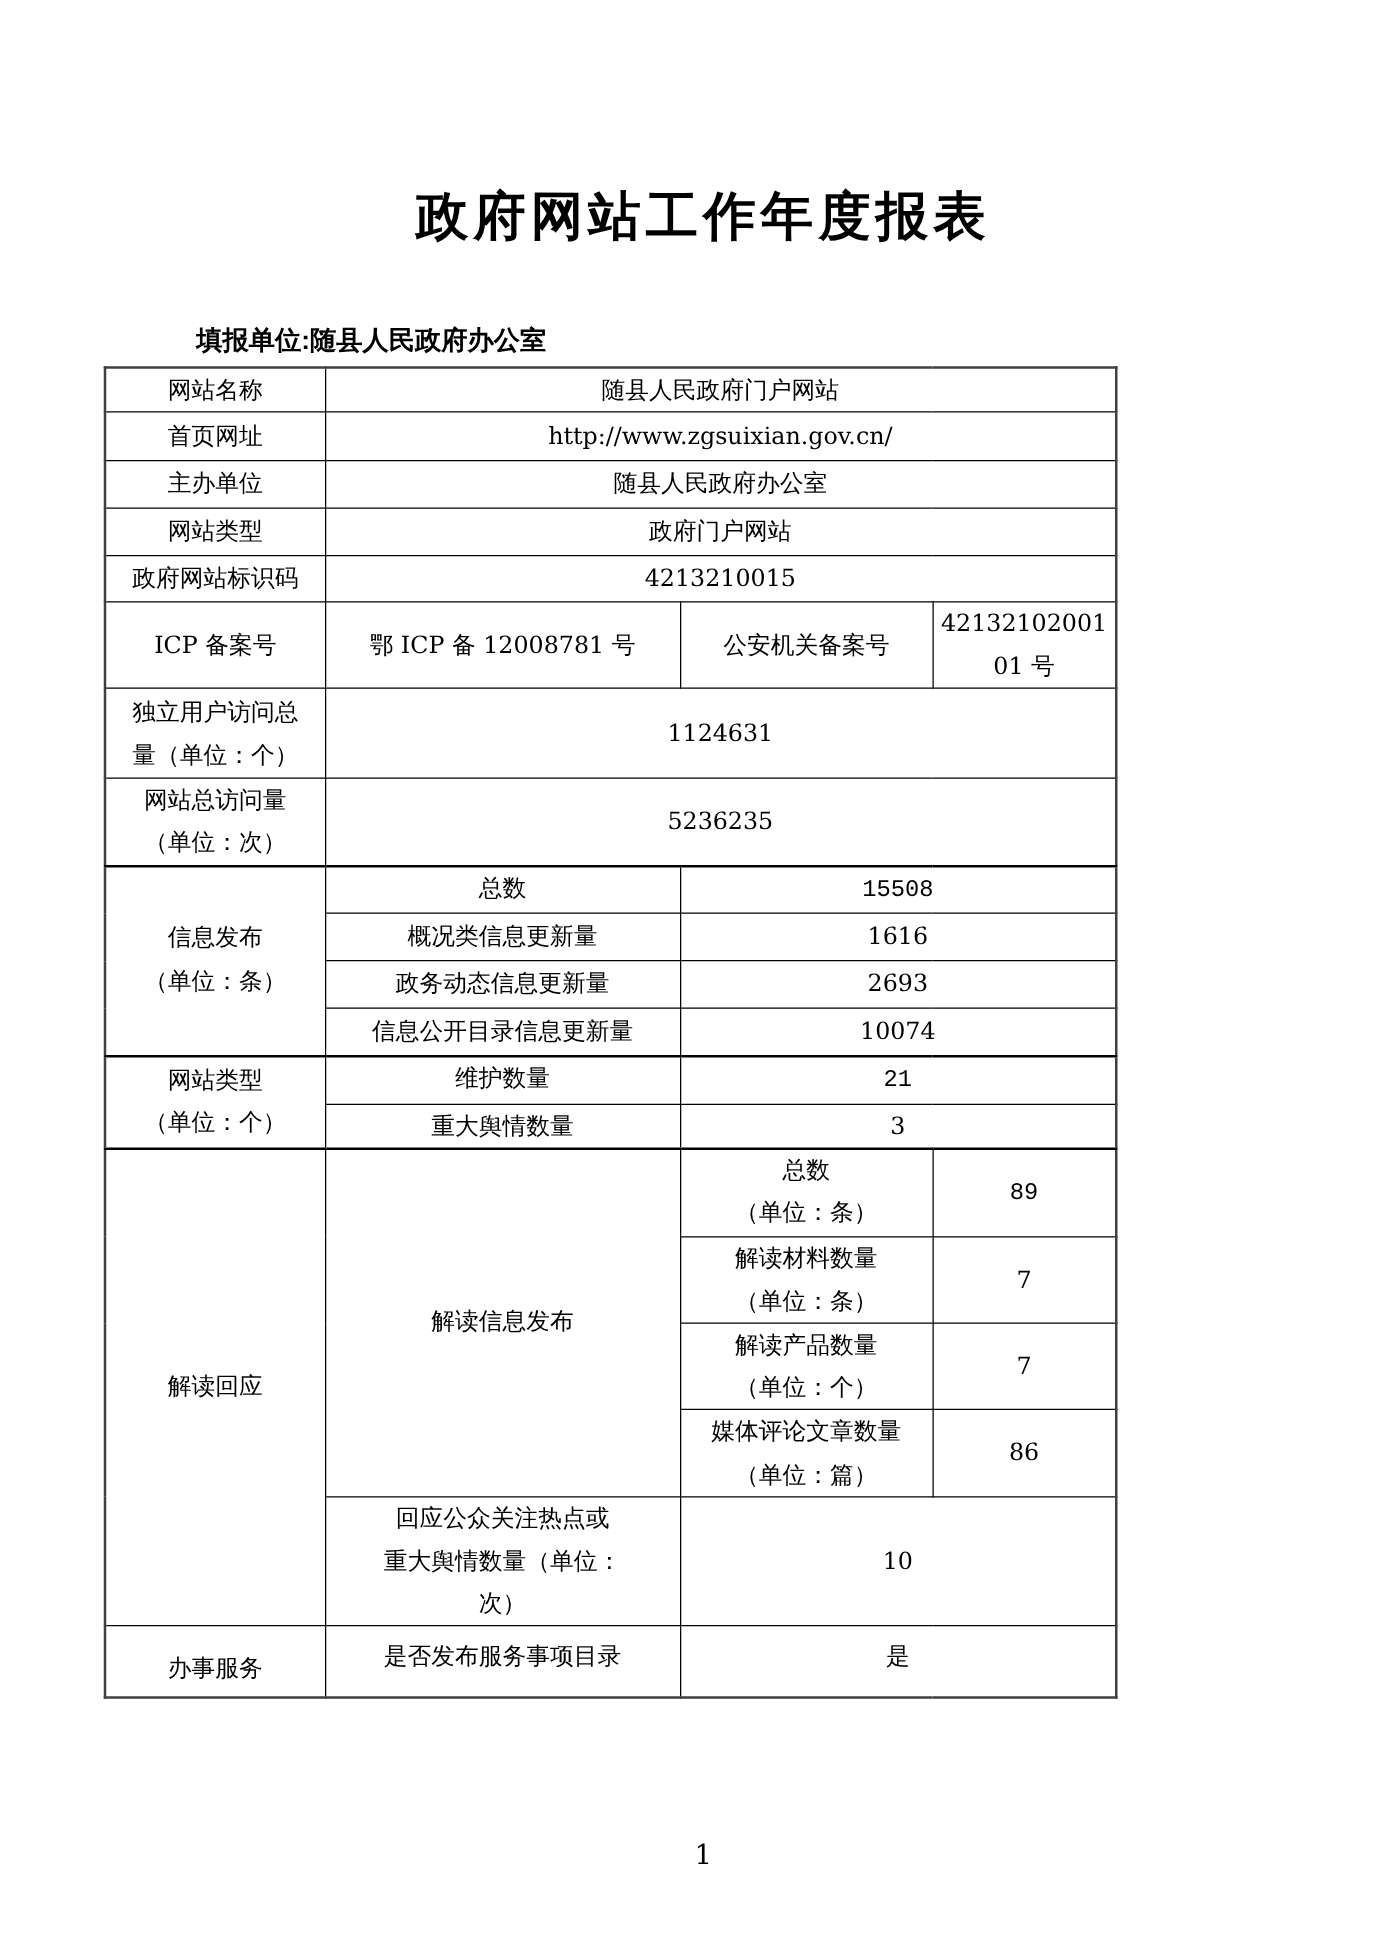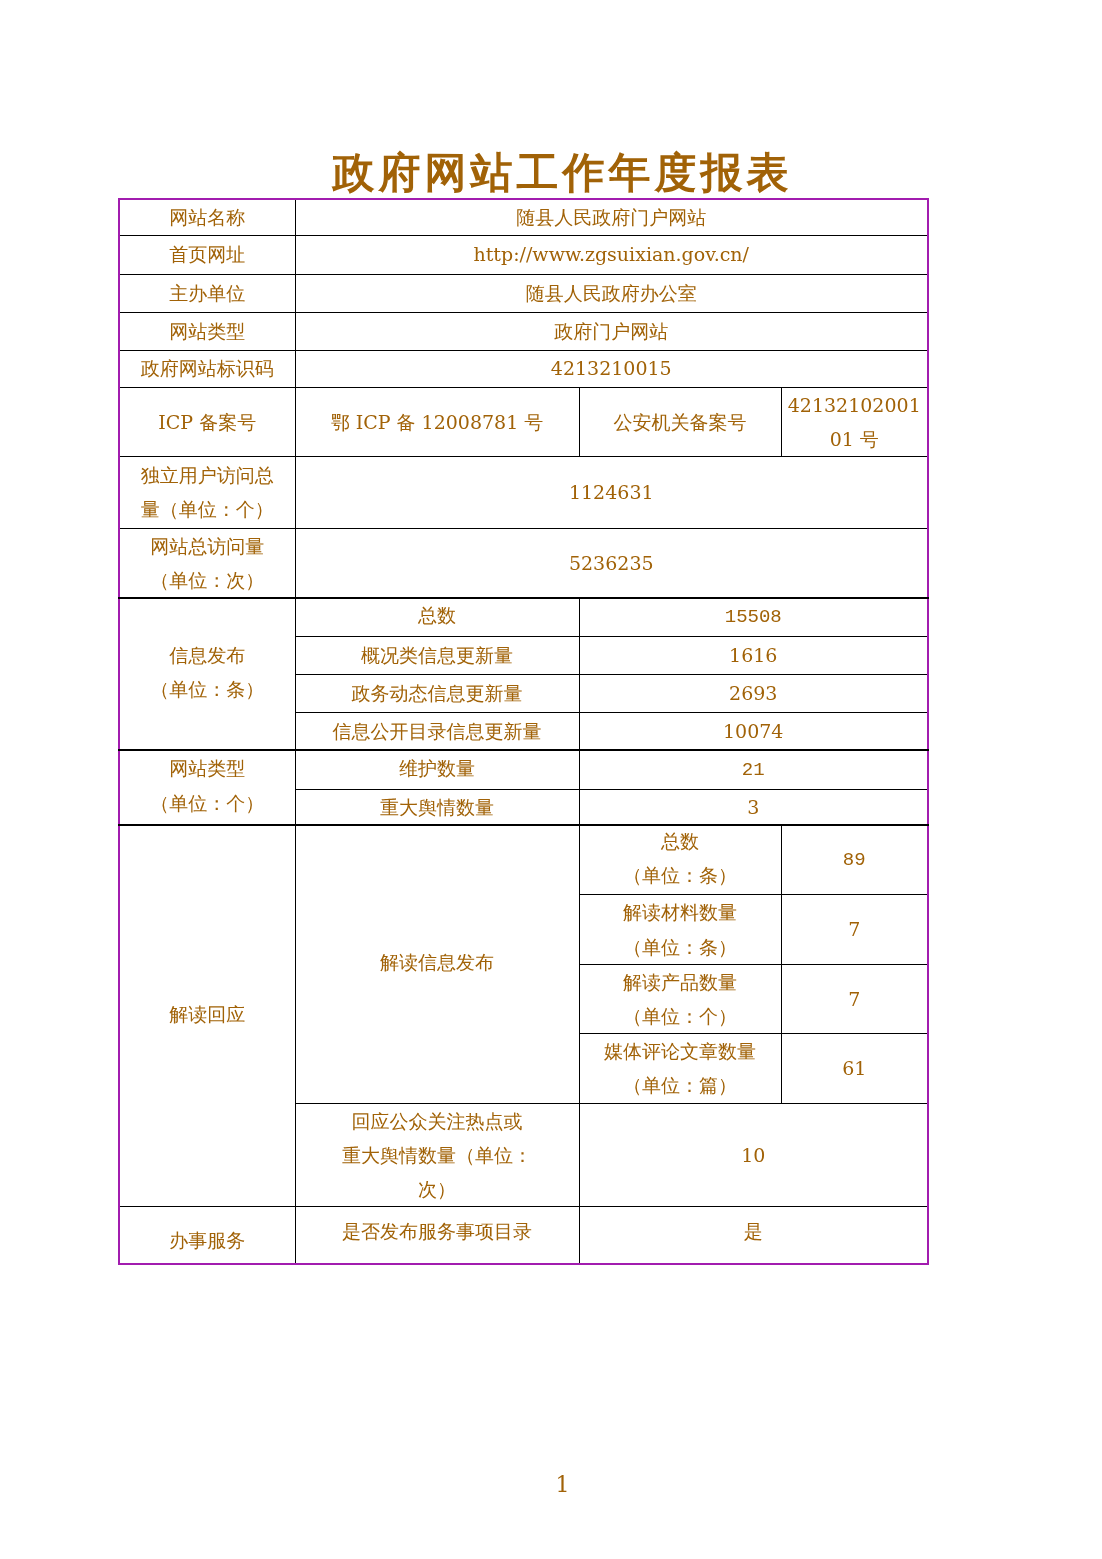--- a/index.html
+++ b/index.html
@@ -1,32 +1,32 @@
 <!DOCTYPE html>
 <html><head>
 <meta charset="utf-8">
 <style>
   html,body{margin:0;padding:0;background:#fff;}
   .page{
-    position:relative;width:1080px;height:1559px;background:#ffffff;color:#a16207;
+    position:relative;width:1080px;height:1559px;background:#ffffff;color:#000000;
     font-family:"DejaVu Serif","Liberation Serif",serif;overflow:hidden;
   }
   .heading-wrap{margin-left:157px;width:811px;text-align:center;}
   .doc-title{
     margin:148px 0 0;font-size:42px;font-weight:bold;letter-spacing:4px;
     font-family:"Liberation Sans","DejaVu Sans",sans-serif;line-height:1.2;
   }
   .doc-subtitle{margin-top:42px;font-size:23px;line-height:1.25;}
   .reporting-unit{
     margin:62px 0 6px 157px;font-size:21px;font-weight:bold;line-height:1.25;
     font-family:"Liberation Sans","DejaVu Sans",sans-serif;
   }
   table.report{
-    border-collapse:collapse;table-layout:fixed;margin-left:118px;width:811px;
-    border:2px solid #a21caf;
+    border-collapse:collapse;table-layout:fixed;margin-left:83px;width:811px;
+    border:2px solid #404040;
   }
   table.report td{
     border:1px solid #000;text-align:center;vertical-align:middle;
     font-size:19px;line-height:1.8;white-space:pre-line;padding:0 4px;
     overflow:hidden;
   }
   tr.sec td{border-top:2px solid #000;font-family:Liberation Mono, monospace;}
   .h35{height:35px}.h39{height:39px}.h38{height:38px}.h37{height:37px}
   .h63{height:63px}.h72{height:72px}.h68{height:68px}
   .h64{height:64px}.h99{height:99px}.h57{height:57px}
@@ -39,20 +39,21 @@
 </style>
 </head>
 <body>
 
 <div class="page">
 
   <div class="heading-wrap">
     <h1 class="doc-title">政府网站工作年度报表</h1>
   </div>
 
+  <div class="reporting-unit">填报单位:随县人民政府办公室</div>
 
   <table class="report">
     <colgroup>
       <col style="width:176px">
         <col style="width:284px">
         <col style="width:202px">
         <col style="width:147px">
     </colgroup>
 
     <tbody>
@@ -139,21 +140,21 @@
       <td>7</td>
     </tr>
     <tr class="h64">
       <td>解读产品数量
 （单位：个）</td>
       <td>7</td>
     </tr>
     <tr class="h64">
       <td>媒体评论文章数量
 （单位：篇）</td>
-      <td>61</td>
+      <td>86</td>
     </tr>
     <tr class="h99">
       <td>回应公众关注热点或
 重大舆情数量（单位：
 次）</td>
       <td colspan="2">10</td>
     </tr>
 
     <tr class="h57 service-row">
       <td class="svc-section">办事服务</td>

